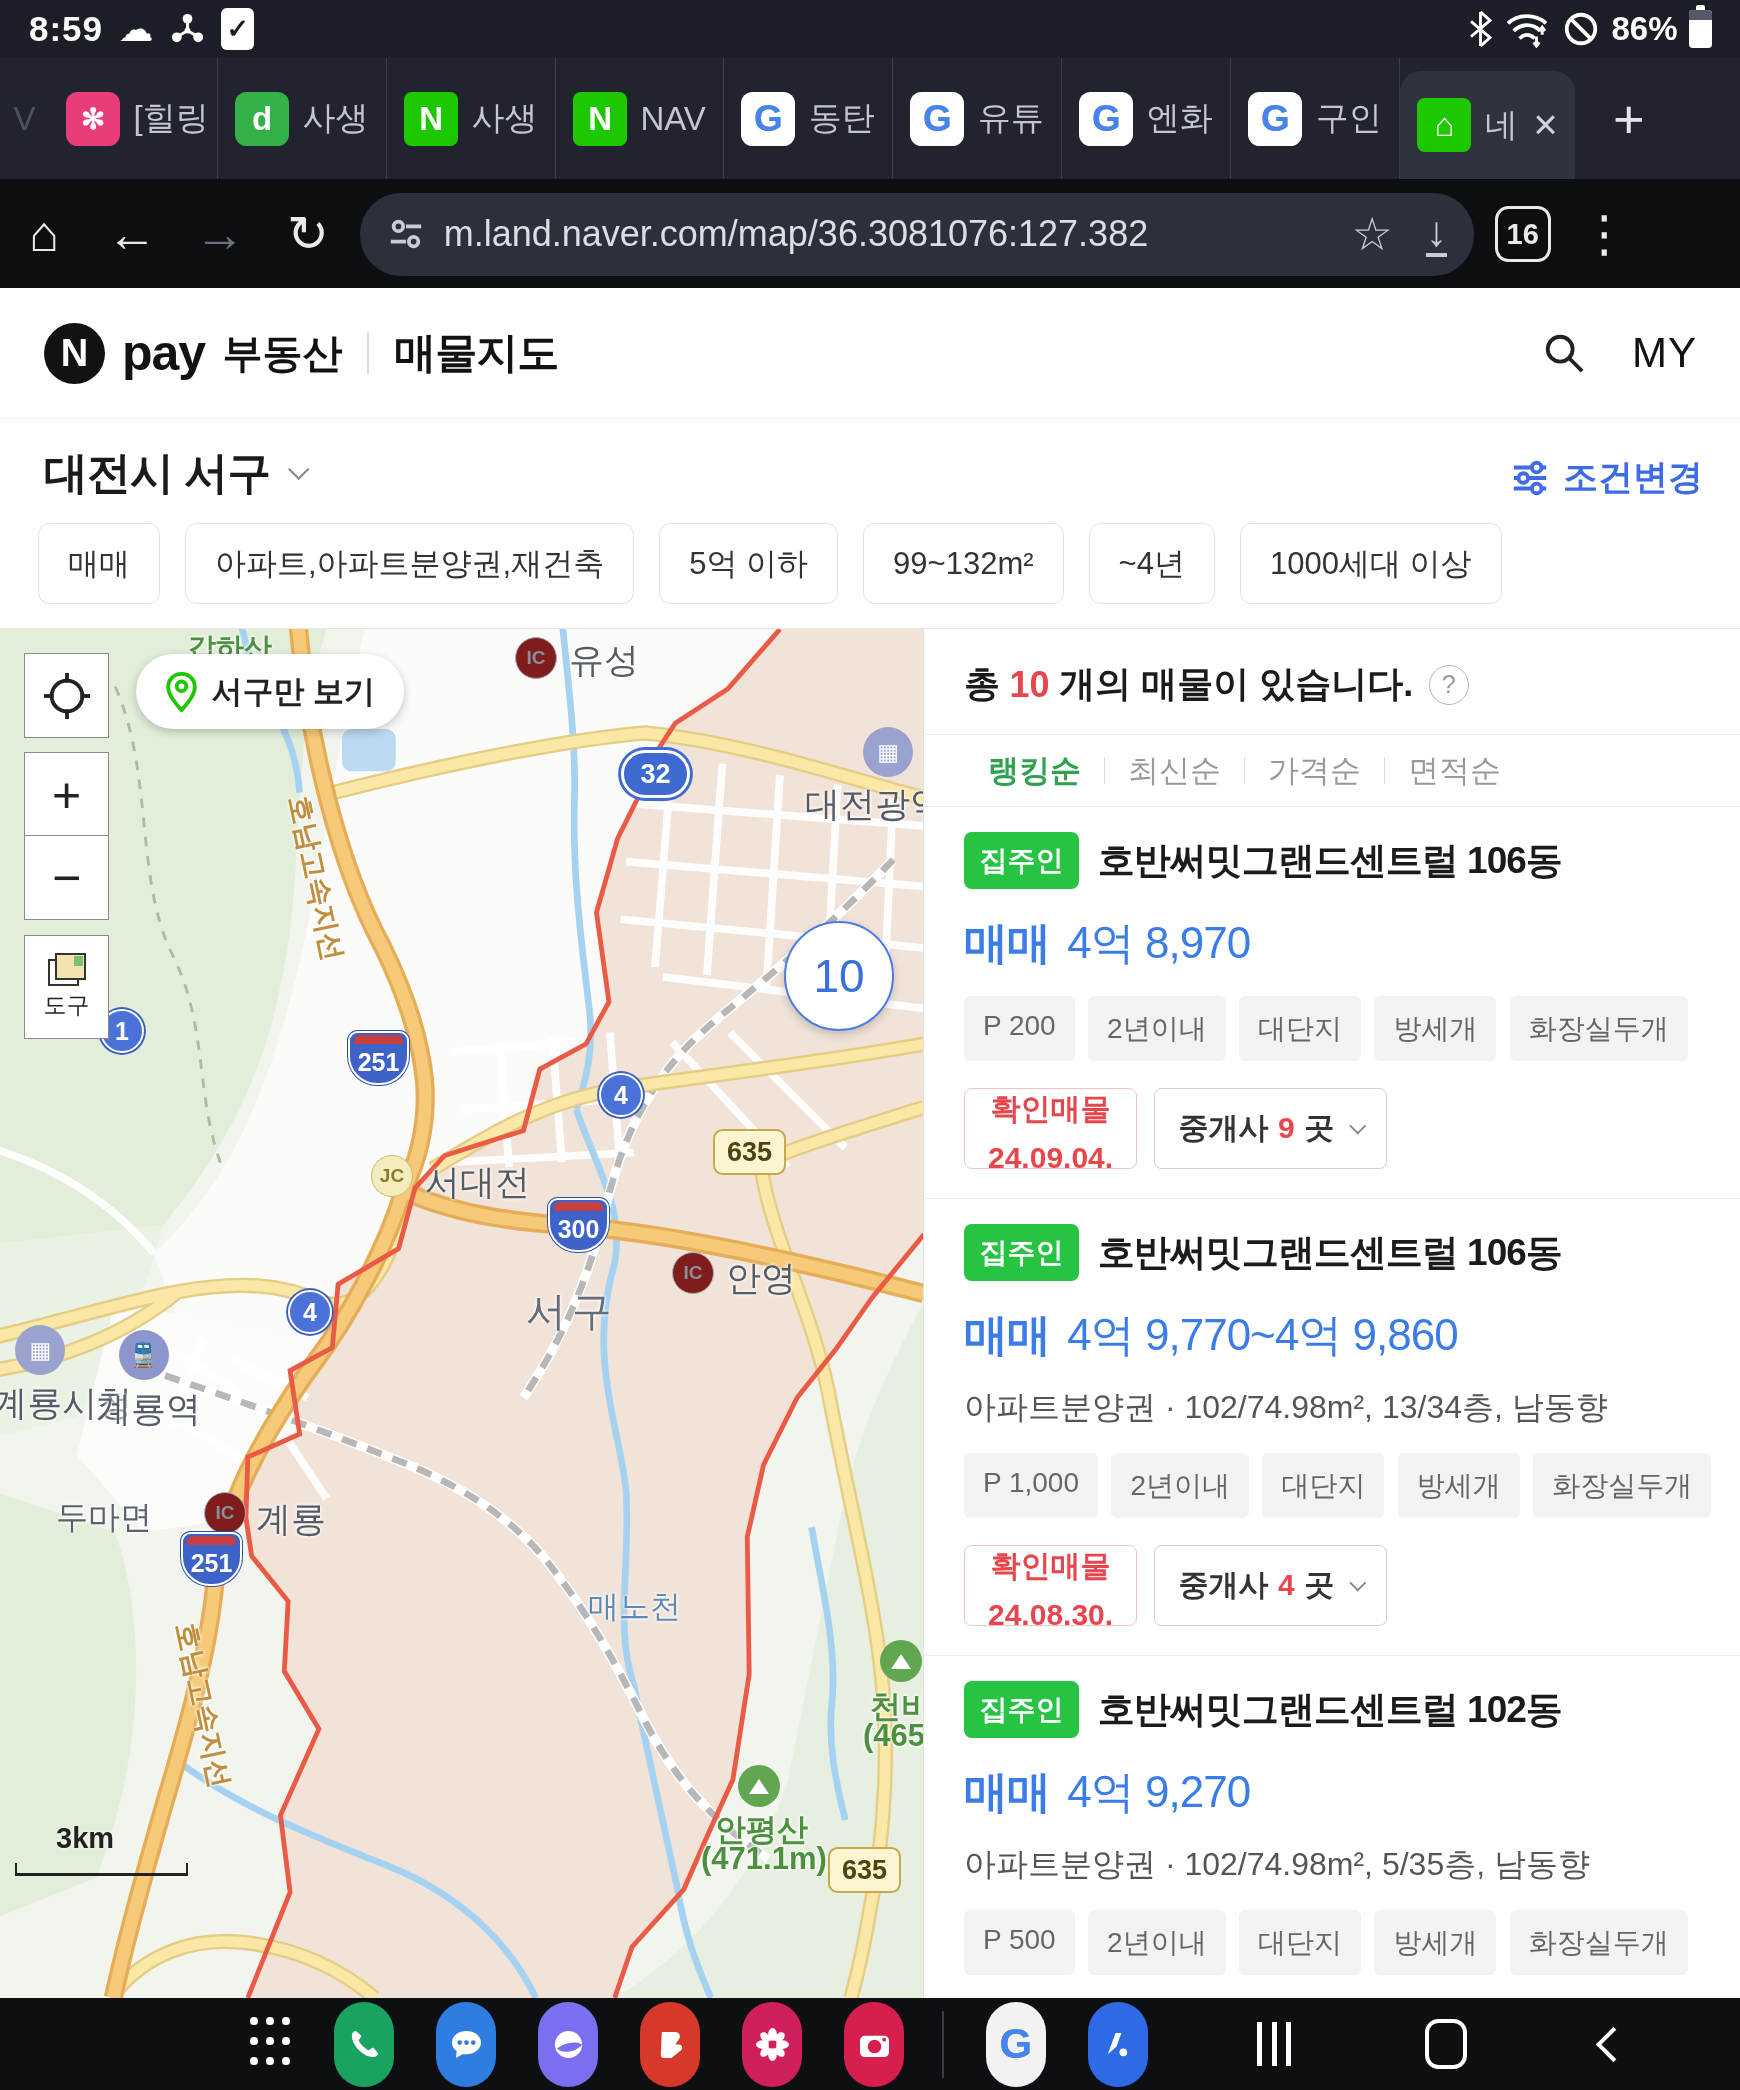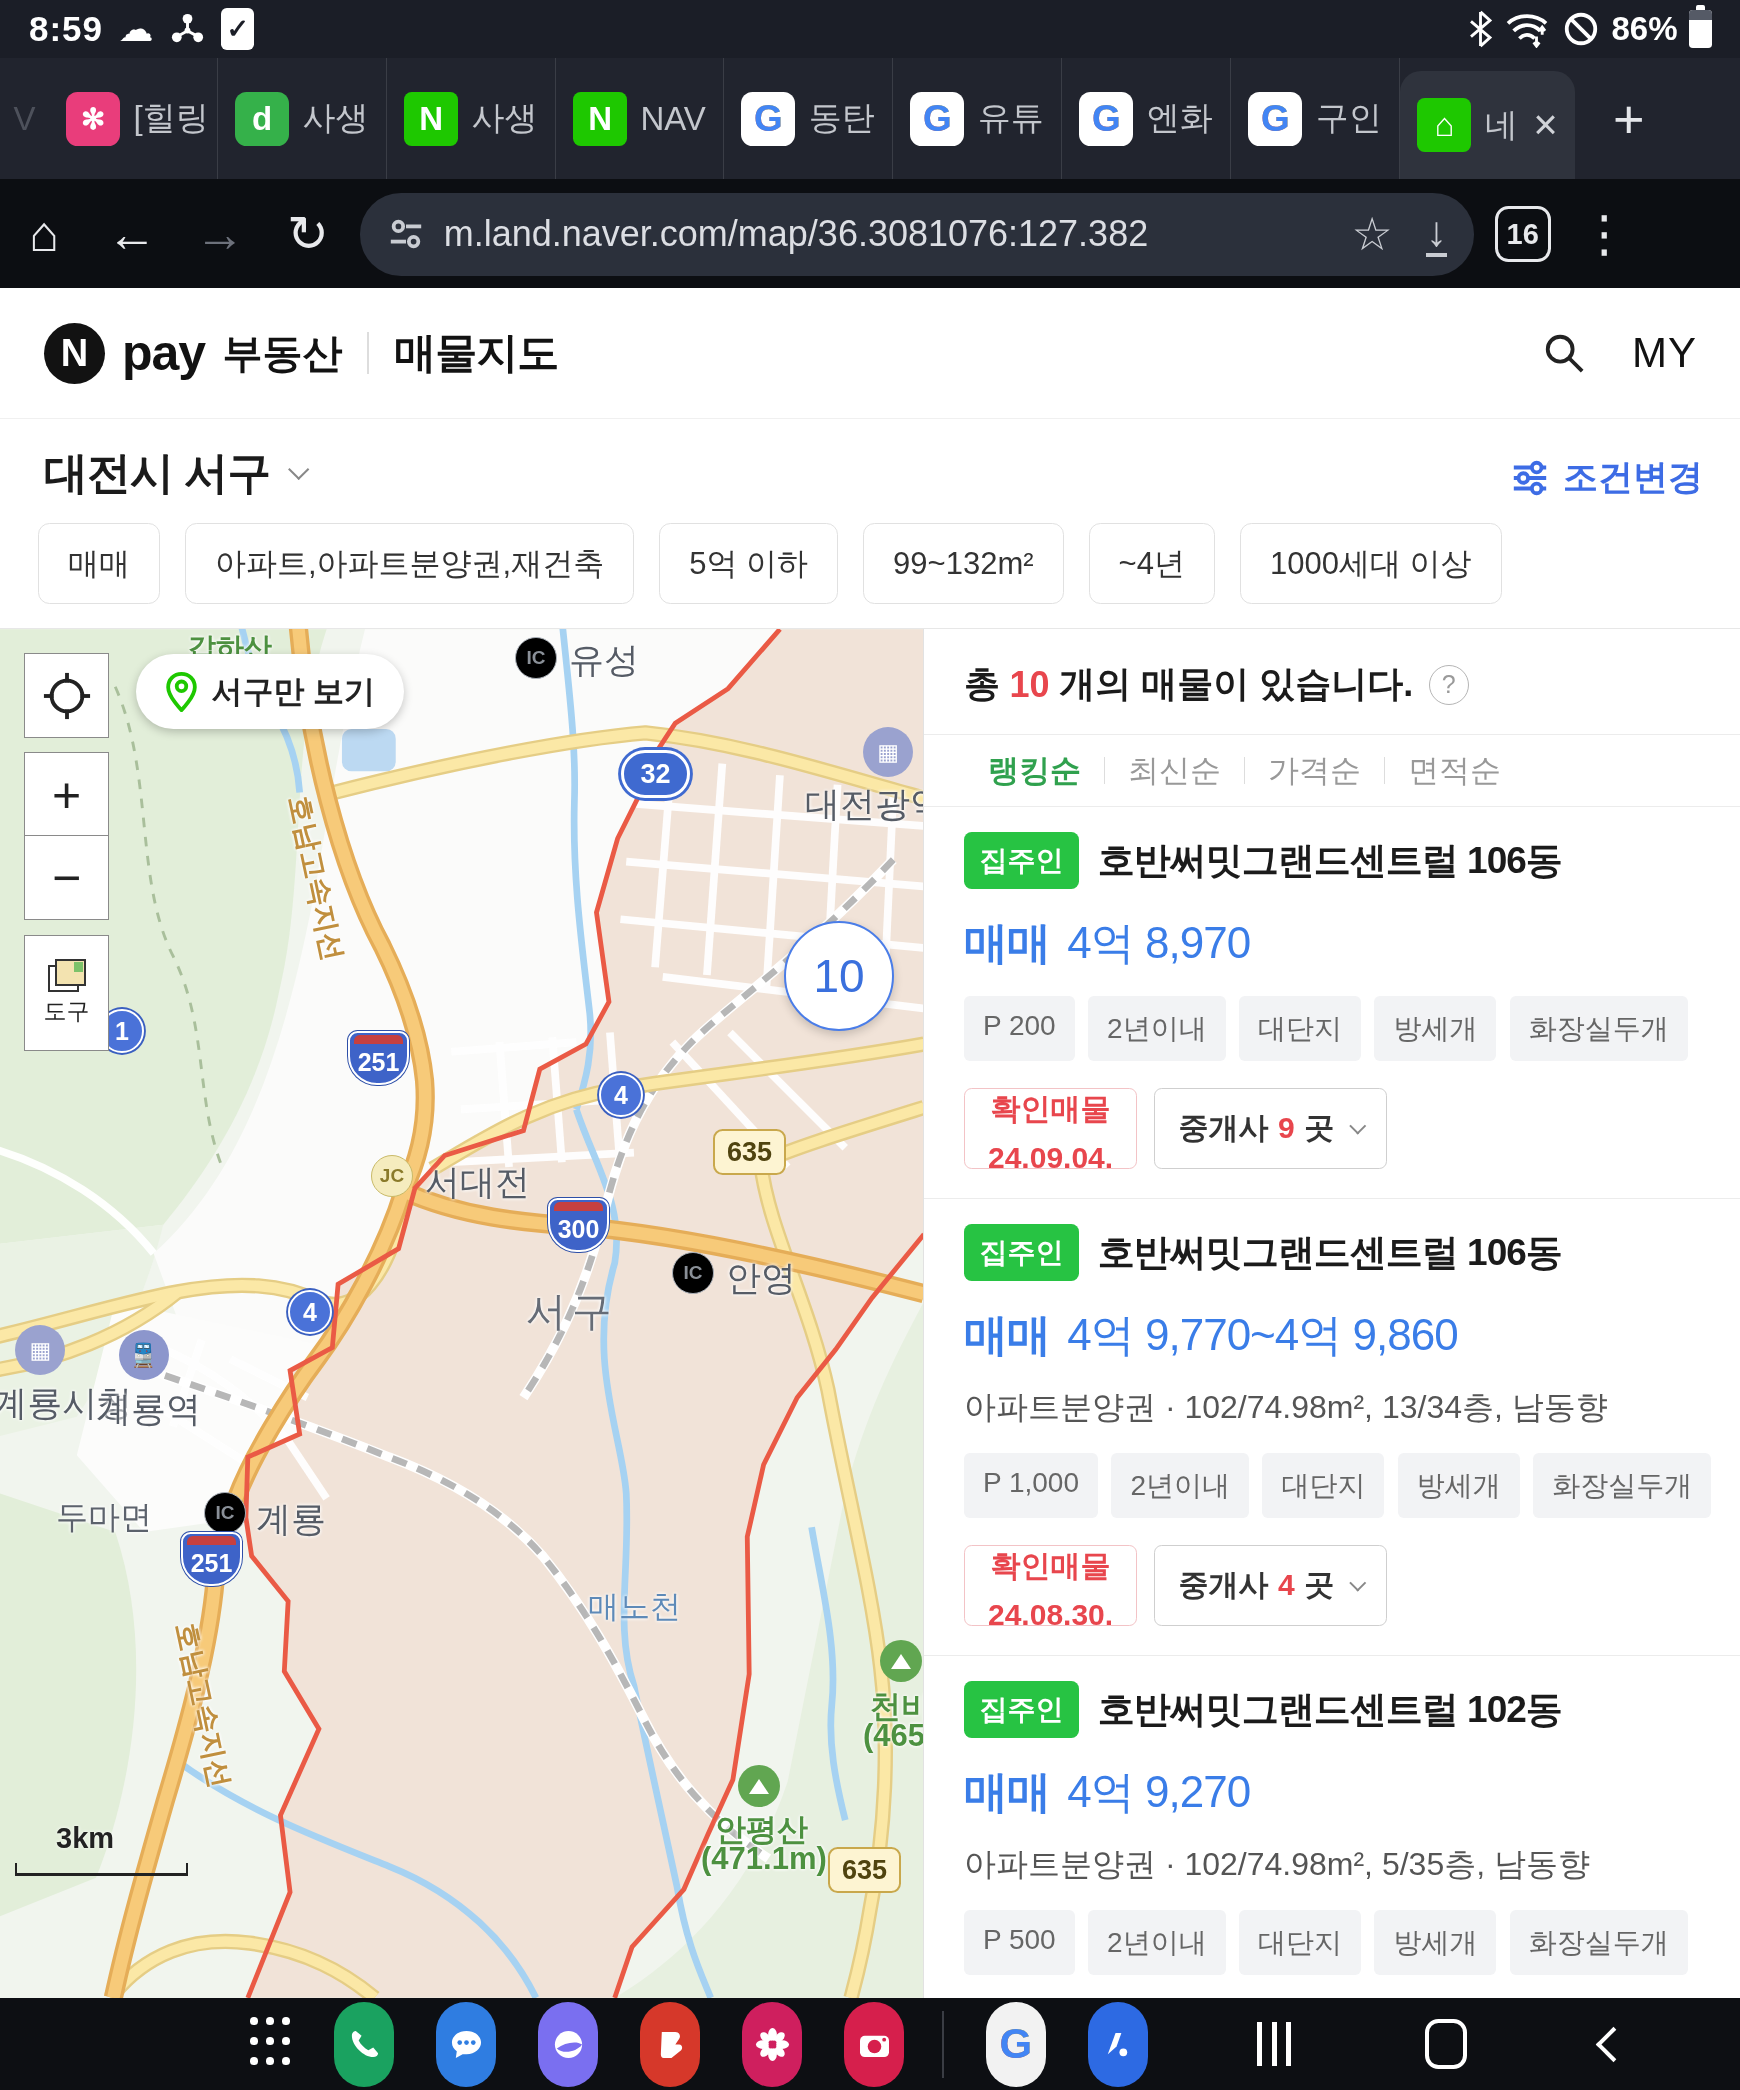--- a/index.html
+++ b/index.html
@@ -68,28 +68,28 @@
   .mlabel.town { font-size:35px; color:#565c66; }
   .mlabel.green { color:#4d9140; font-weight:bold; }
   .mlabel.river { color:#5e8ab8; }
   .mlabel.faded { opacity:.45; }
   .mlabel.roadtxt { color:#c08f3e; font-weight:bold; }
   .shield { position:absolute; width:61px; height:54px; background:#3e63c8; border:2.9px solid #fff; border-radius:9.6px 9.6px 29px 29px; box-shadow:0 0 0 1px #2d4fa8; color:#fff; font-weight:bold; font-size:25px; display:flex; align-items:flex-end; justify-content:center; padding-bottom:5.8px; }
   .shield:before { content:""; position:absolute; top:1.9px; left:3.8px; right:3.8px; height:9.6px; background:#c64040; border-radius:5.8px 5.8px 0 0; }
   .rcirc { position:absolute; width:44px; height:44px; border-radius:50%; background:#4a72d8; border:2.9px solid #fff; box-shadow:0 0 0 1.9px #3a5fc0; color:#fff; font-size:25px; font-weight:bold; display:flex; align-items:center; justify-content:center; }
   .oval32 { position:absolute; width:69px; height:48px; border-radius:25px; background:#3f6ad0; border:3.8px solid #fff; box-shadow:0 0 0 2.9px #3f6ad0; color:#fff; font-size:27px; font-weight:bold; display:flex; align-items:center; justify-content:center; }
   .badge635 { position:absolute; min-width:73px; height:46px; background:#fdf4d2; border:2.9px solid #c9a84c; border-radius:9.6px; color:#4f430f; font-size:27px; font-weight:bold; display:flex; align-items:center; justify-content:center; padding:0 9.6px; }
-  .iccirc { position:absolute; width:42px; height:42px; border-radius:50%; background:#000000; border:1.9px solid #aab0b8; color:#8a9098; font-size:19px; font-weight:bold; display:flex; align-items:center; justify-content:center; }
+  .iccirc { position:absolute; width:42px; height:42px; border-radius:50%; background:#7f1d1d; border:1.9px solid #aab0b8; color:#8a9098; font-size:19px; font-weight:bold; display:flex; align-items:center; justify-content:center; }
   .iccirc.jc { background:#f5ecbe; border-color:#c9ba68; color:#8a7a2a; }
   .mtnicon { position:absolute; width:42px; height:42px; border-radius:50%; background:#61a651; display:flex; align-items:center; justify-content:center; }
   .mtnicon:before { content:""; width:0; height:0; border-left:10.6px solid transparent; border-right:10.6px solid transparent; border-bottom:15.4px solid #fff; }
   .civicicon { position:absolute; width:50px; height:50px; border-radius:50%; background:#9aa2cf; display:flex; align-items:center; justify-content:center; color:#fff; font-size:23px; }
   .cluster { position:absolute; left:784px; top:292px; width:110px; height:110px; border-radius:50%; background:#fff; border:2.9px solid #4a7de8; box-shadow:0 3.8px 9.6px rgba(0,0,0,.18); color:#3a70dd; font-size:46px; display:flex; align-items:center; justify-content:center; }
   .mapbtn { position:absolute; width:85px; height:85px; background:#fff; border:1.9px solid #8a8a8a; display:flex; align-items:center; justify-content:center; font-size:50px; color:#222; }
-  .toolsbtn { position:absolute; width:85px; height:116px; background:#fff; border:1.9px solid #8a8a8a; display:flex; flex-direction:column; align-items:center; justify-content:center; font-size:23px; color:#222; gap:3.8px; }
+  .toolsbtn { position:absolute; width:85px; height:104px; background:#fff; border:1.9px solid #8a8a8a; display:flex; flex-direction:column; align-items:center; justify-content:center; font-size:23px; color:#222; gap:3.8px; }
   .layericon { width:38px; height:33px; position:relative; }
   .layericon .b1 { position:absolute; left:0; top:5.8px; width:31px; height:27px; border:2.9px solid #333; background:#fff; }
   .layericon .b2 { position:absolute; left:7.7px; top:0; width:31px; height:27px; border:2.9px solid #333; background:#f3e3b0; }
   .layericon .b2:after { content:""; position:absolute; right:1px; top:1px; width:9.6px; height:9.6px; background:#7cc26a; }
   .viewpill { position:absolute; left:136px; top:25px; height:75px; background:#fff; border-radius:38px; box-shadow:0 2.9px 9.6px rgba(0,0,0,.22); display:flex; align-items:center; padding:0 29px; gap:13.4px; font-size:31px; color:#222; font-weight:bold; }
   .scalebar { position:absolute; left:15.4px; top:1234px; width:173px; border-bottom:3.8px solid #222; height:13.4px; border-left:2.9px solid #222; border-right:2.9px solid #222; }
   .scaletxt { position:absolute; left:56px; top:1193px; font-size:29px; font-weight:bold; color:#222; text-shadow:0 0 3.8px #fff; }
 
   
   .summaryrow { display:flex; align-items:center; padding:31px 0 25px 40px; }

